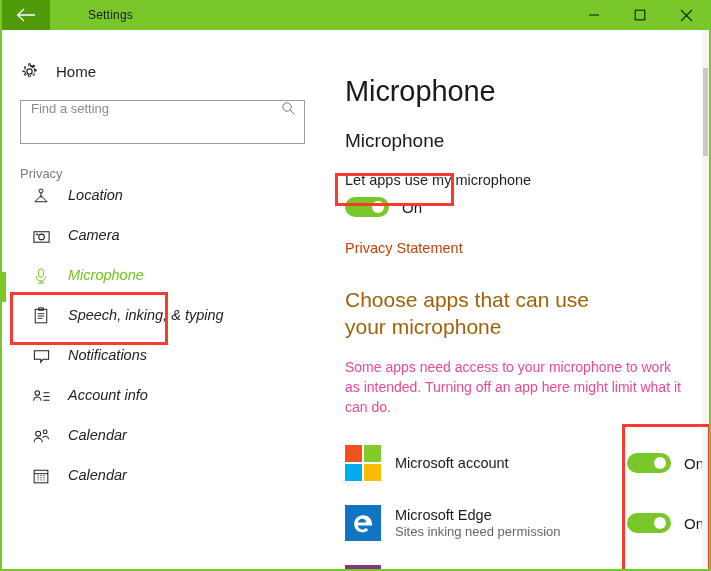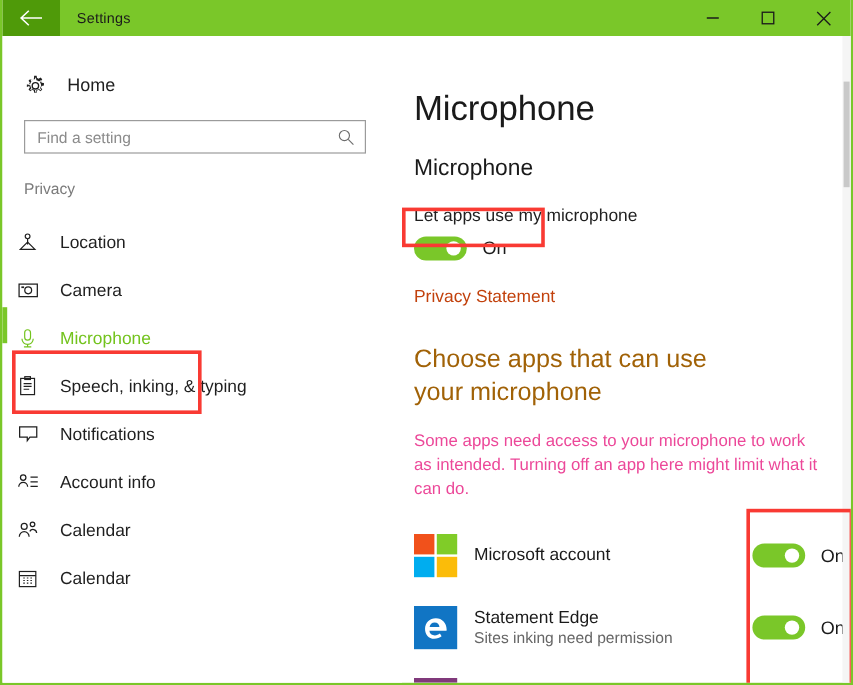--- a/index.html
+++ b/index.html
@@ -43,20 +43,21 @@
     cursor: pointer;
   }
   .back-btn svg { display:block; }
   .title-text {
     display: flex;
     align-items: center;
     padding-left: 14px;
     font-size: 12px;
     color: #1b1b1b;
     letter-spacing: .2px;
+    margin-left: 24px;
   }
   .titlebar-spacer { flex: 1; }
   .win-ctrl {
     width: 46px;
     display: flex;
     align-items: center;
     justify-content: center;
     cursor: pointer;
   }
   .win-ctrl svg { display:block; }
@@ -86,25 +87,25 @@
   }
   .home-row .ico { width: 26px; display:flex; align-items:center; }
   .home-label {
     font-size: 15px;
     color: #1f1f1f;
     margin-left: 10px;
   }
   .search-wrap {
     margin: 13px 0 0 18px;
     width: 285px;
-    height: 28px;
+    height: 44px;
     box-sizing: border-box;
     border: 1px solid #9b9b9b;
     display: flex;
-    align-items: center;
+    align-items: flex-start;
     background: #fff;
   }
   .search-input {
     flex: 1;
     border: none;
     outline: none;
     font-family: "Liberation Sans", sans-serif;
     font-size: 13px;
     color: #2b2b2b;
     padding: 0 8px 0 10px;
@@ -116,24 +117,25 @@
   .group-label {
     margin: 22px 0 0 18px;
     font-size: 13px;
     color: #7a7a7a;
   }
 
   .nav-list { margin-top: 6px; }
   .nav-item {
     position: relative;
     display: flex;
-    align-items: flex-end;
+    align-items: flex-start;
     height: 40px;
-    padding-left: 12px;
+    padding-left: 30px;
     cursor: pointer;
+    font-style: italic;
   }
   .nav-item .ico {
     width: 24px;
     display: flex;
     align-items: center;
     justify-content: flex-start;
   }
   .nav-item .nav-label {
     font-size: 14.5px;
     color: #1f1f1f;
@@ -515,21 +517,21 @@
 
         <div class="app-row">
           <div class="app-icon">
             <div class="edge-icon">
               <svg width="26" height="26" viewBox="0 0 26 26">
                 <path d="M22.2 14.6c0-5.3-3.7-9.4-9-9.4-5.1 0-9 3.8-9 8.9 0 4.6 3 8.2 7.6 8.2 2.6 0 4.6-.8 6.2-2.1l-1.4-2.2c-1.2.9-2.6 1.5-4.2 1.5-2.5 0-4.4-1.5-4.6-3.9h14.3c.1-.4.1-.7.1-1zM8 12.5c.3-2.2 1.9-3.7 4.2-3.7 2.4 0 3.9 1.5 4 3.7z" fill="#ffffff"></path>
               </svg>
             </div>
           </div>
           <div class="app-text">
-            <div class="app-name">Statement Edge</div>
+            <div class="app-name">Microsoft Edge</div>
             <div class="app-sub">Sites inking need permission</div>
           </div>
           <div class="app-toggle">
             <div class="switch">
               <span class="knob"></span>
             </div>
             <span class="switch-state">On</span>
           </div>
         </div>
 

